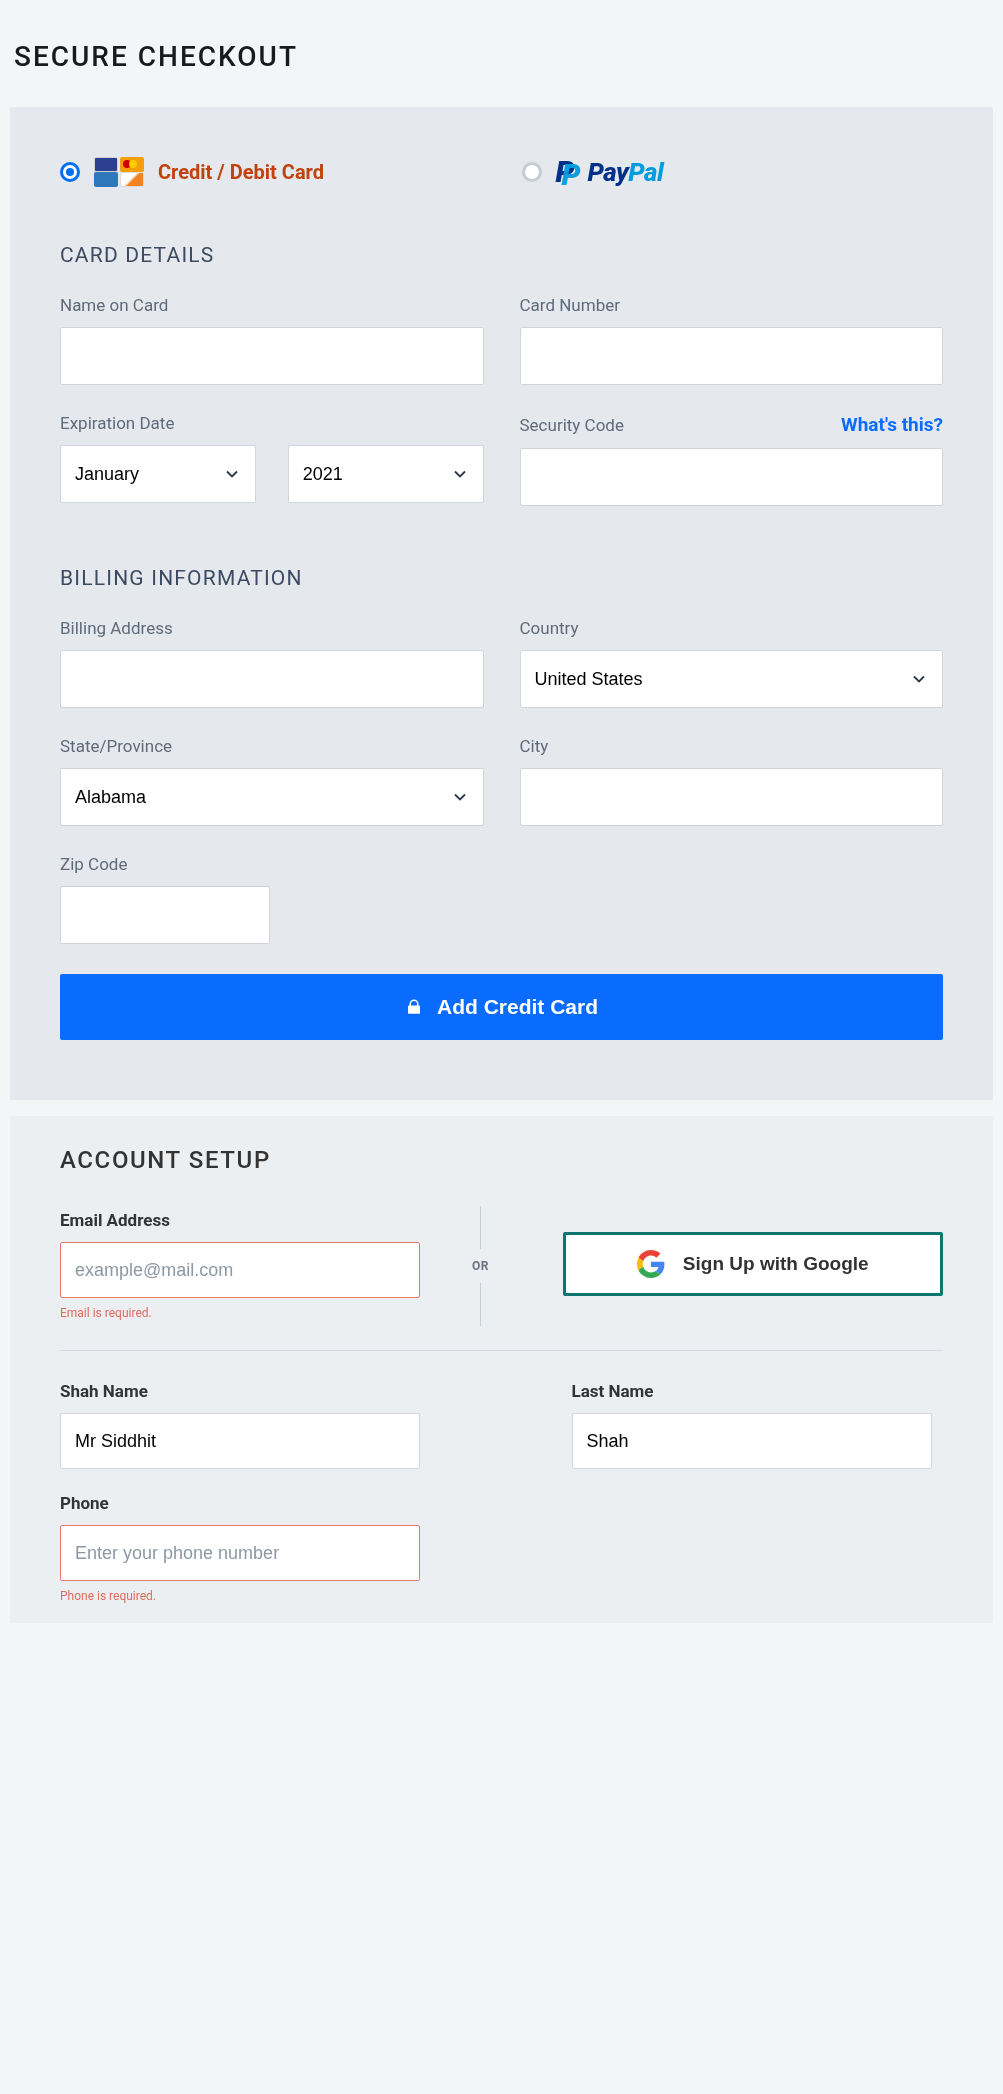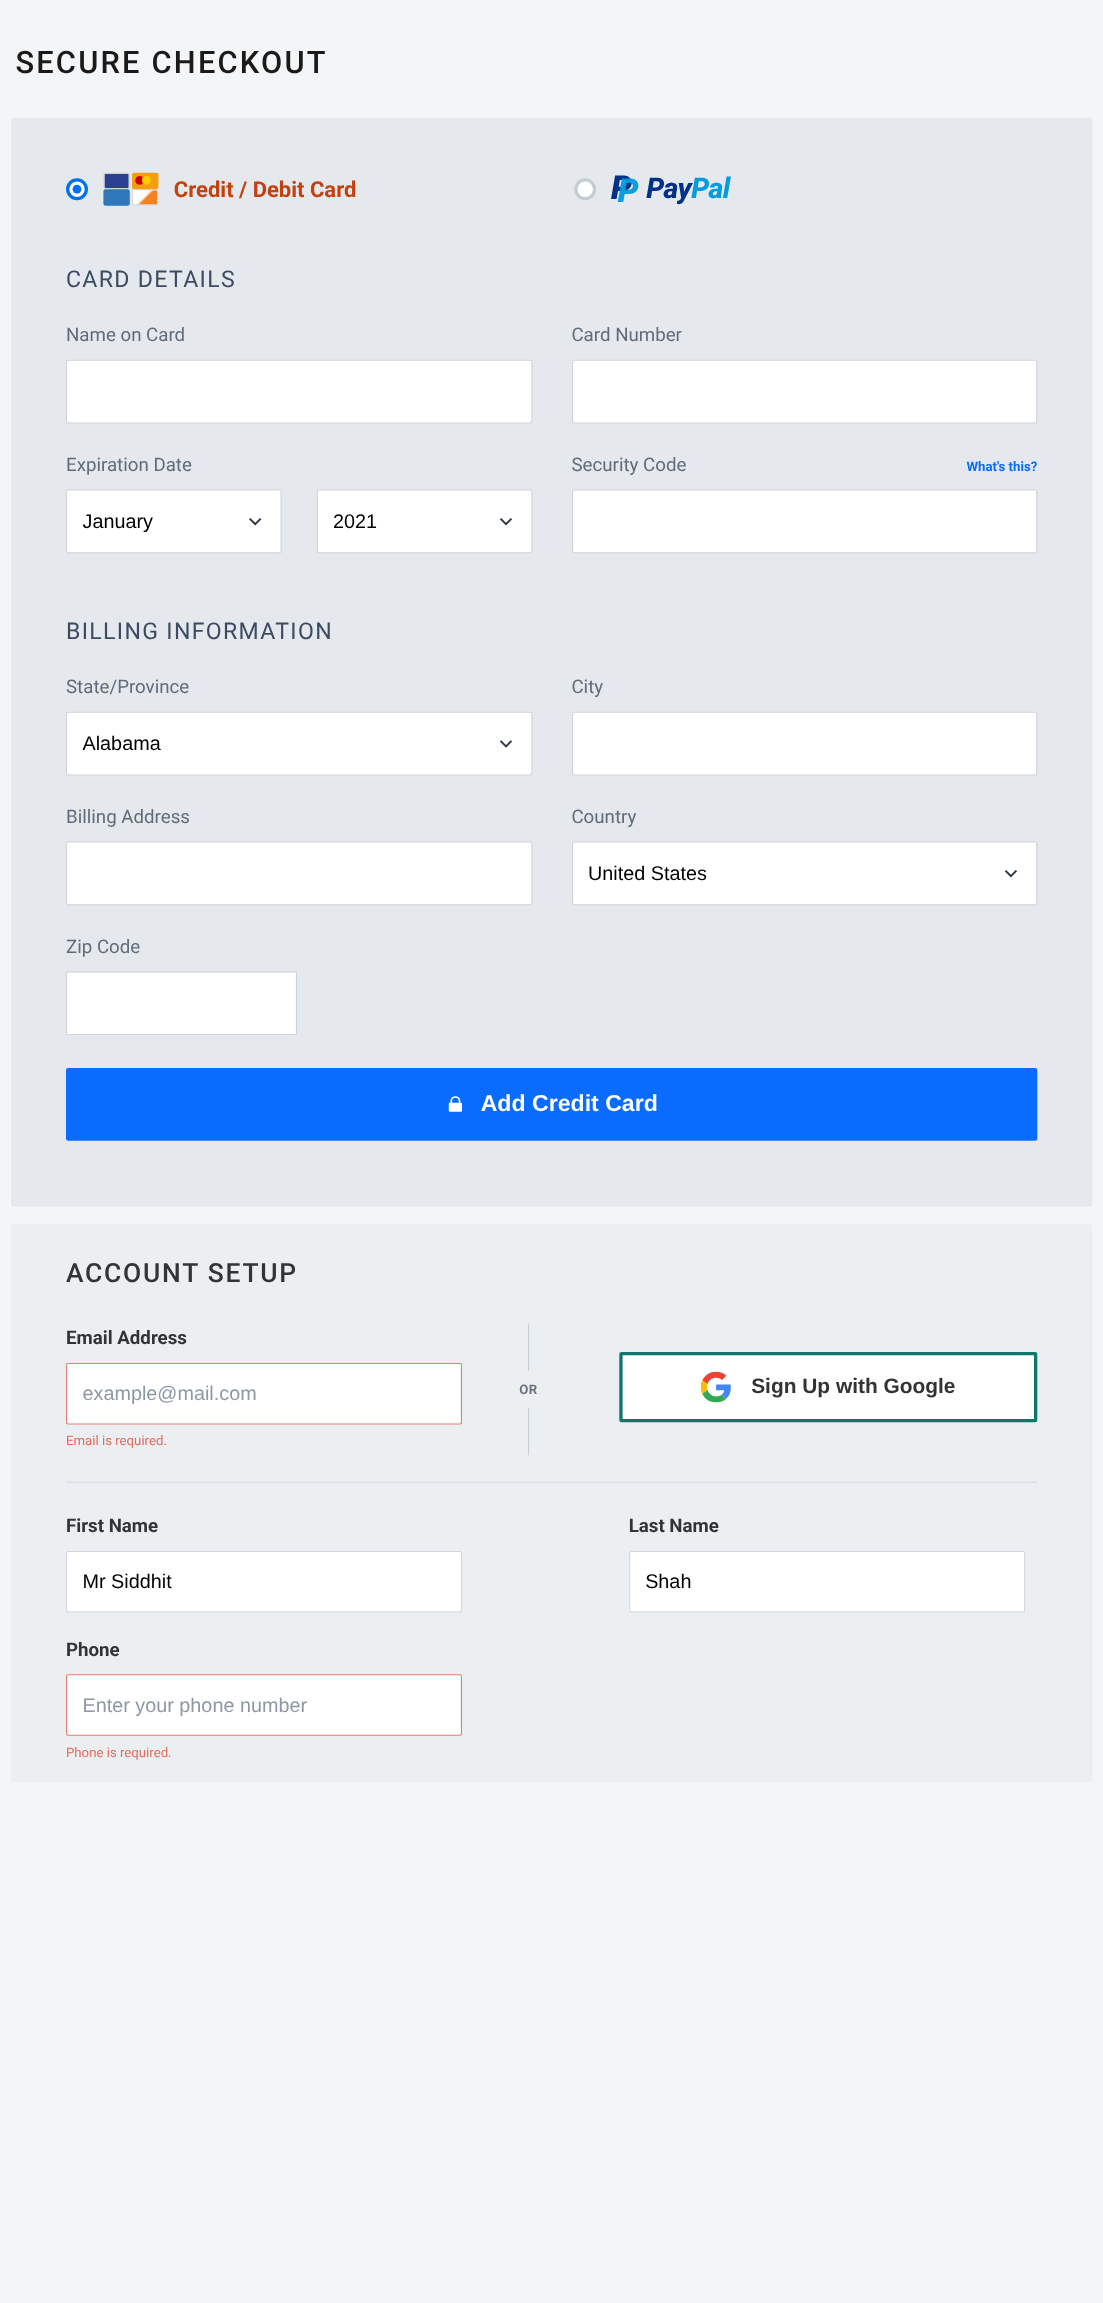--- a/index.html
+++ b/index.html
@@ -62,21 +62,21 @@
       font-size: 21px;
       font-weight: 400;
       letter-spacing: 1.2px;
       color: #3c4b62;
       margin-bottom: 28px;
     }
     .form-row { display: flex; gap: 36px; margin-bottom: 28px; }
     .form-col { flex: 1; display: flex; flex-direction: column; gap: 12px; }
     .label { font-size: 17px; color: #5f6b7a; }
     .label-row { display:flex; justify-content: space-between; align-items: baseline; }
-    .help-link { color: #0a6cff; font-weight: 700; font-size: 12px; cursor: pointer; }
+    .help-link { color: #0a6cff; font-weight: 700; font-size: 19px; cursor: pointer; }
     .text-input, .select {
       width: 100%;
       height: 58px;
       border: 1px solid #cfd4da;
       background: #fff;
       font-size: 18px;
       padding: 0 14px;
       border-radius: 2px;
     }
     .select-wrap { position: relative; }
@@ -221,55 +221,55 @@
         <a class="help-link">What's this?</a>
       </div>
       <input class="text-input" type="text" style="">
     </div>
   </div>
 
   <h2 class="section-title">BILLING INFORMATION</h2>
 
   <div class="form-row">
     <div class="form-col">
+      <label class="label">Billing Address</label>
+      <input class="text-input" type="text" style="">
+    </div>
+    <div class="form-col">
+      <label class="label">Country</label>
+      <div class="select-wrap">
+        <select class="select">
+          <option>United States</option>
+        </select>
+        <span class="chev">
+          <svg viewBox="0 0 24 24" fill="none" stroke="#2d3748" stroke-width="2.2">
+              <polyline points="6 9 12 15 18 9"></polyline>
+            </svg>
+        </span>
+      </div>
+    </div>
+  </div>
+
+  <div class="form-row">
+    <div class="form-col">
       <label class="label">State/Province</label>
       <div class="select-wrap">
         <select class="select">
           <option>Alabama</option>
         </select>
         <span class="chev">
           <svg viewBox="0 0 24 24" fill="none" stroke="#2d3748" stroke-width="2.2">
               <polyline points="6 9 12 15 18 9"></polyline>
             </svg>
         </span>
       </div>
     </div>
     <div class="form-col">
       <label class="label">City</label>
       <input class="text-input" type="text" style="">
-    </div>
-  </div>
-
-  <div class="form-row">
-    <div class="form-col">
-      <label class="label">Billing Address</label>
-      <input class="text-input" type="text" style="">
-    </div>
-    <div class="form-col">
-      <label class="label">Country</label>
-      <div class="select-wrap">
-        <select class="select">
-          <option>United States</option>
-        </select>
-        <span class="chev">
-          <svg viewBox="0 0 24 24" fill="none" stroke="#2d3748" stroke-width="2.2">
-              <polyline points="6 9 12 15 18 9"></polyline>
-            </svg>
-        </span>
-      </div>
     </div>
   </div>
 
   <div class="form-row" style="margin-bottom: 20px;">
     <div class="form-col" style="flex: 0 0 210px;">
       <label class="label">Zip Code</label>
       <input class="text-input" type="text" style="">
     </div>
   </div>
 
@@ -309,21 +309,21 @@
         </span>
         <span>Sign Up with Google</span>
       </button>
     </div>
   </div>
 
   <hr class="sep">
 
   <div class="name-row">
     <div class="name-col">
-      <div class="ac-label">First Name</div>
+      <div class="ac-label">Shah Name</div>
       <input class="name-input" type="text" value="Mr Siddhit" style="">
     </div>
     <div class="name-col">
       <div class="ac-label">Last Name</div>
       <input class="name-input" type="text" value="Shah" style="">
     </div>
   </div>
 
   <div class="phone-block">
     <div class="ac-label">Phone</div>

